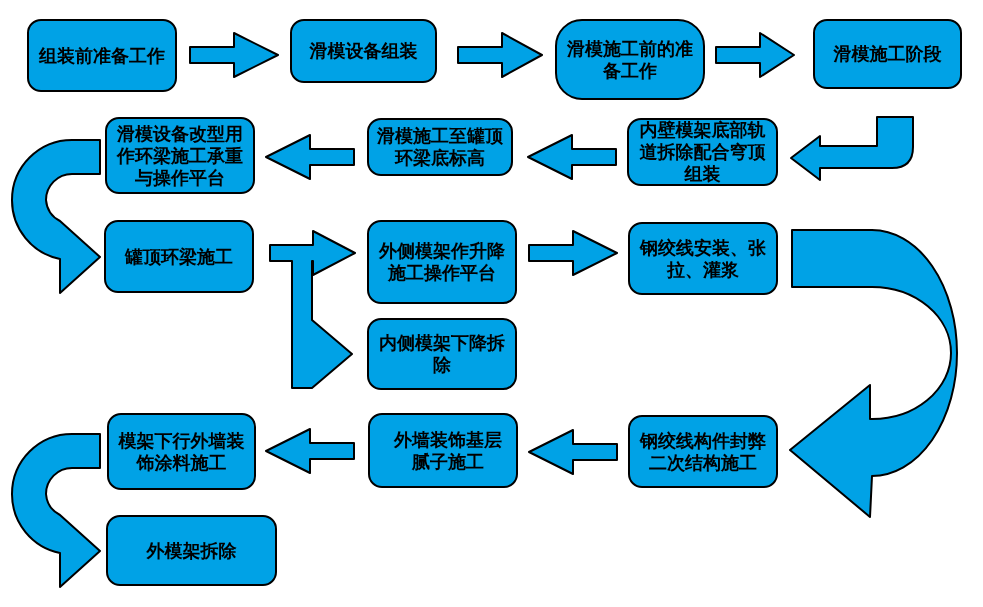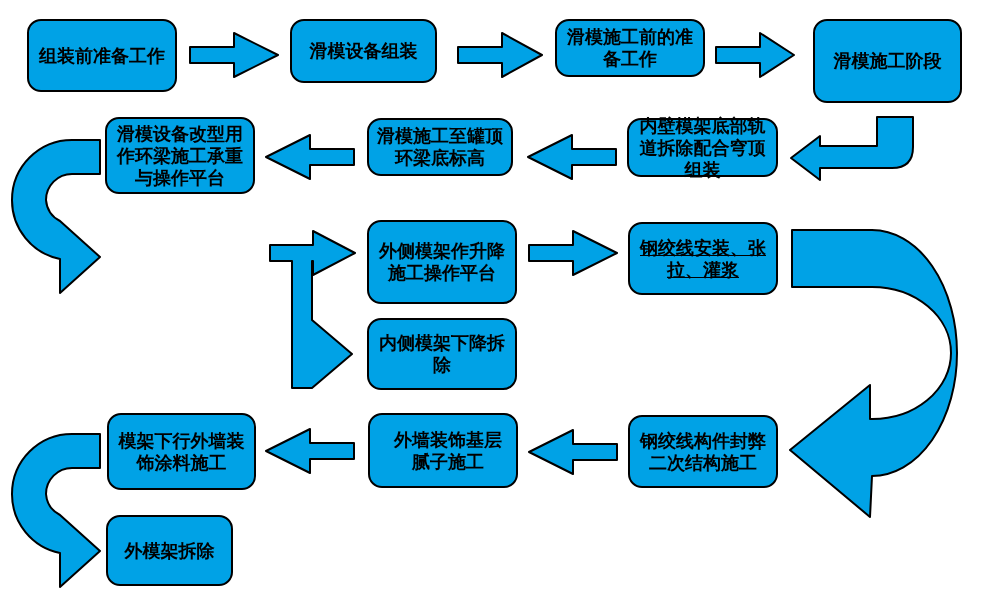--- a/index.html
+++ b/index.html
@@ -76,55 +76,58 @@
 
     <path class="arrow" d="M100,434 L72,434 A60,60 0 0 0 12,494 A60,60 0 0 0 60,553 L60,587 L100,551 L60,515 A26,26 0 0 1 46,494 A26,26 0 0 1 72,468 L100,468 Z"></path>
   </svg>
 
   <div class="node" style="left:27px;top:19px;width:150px;height:73px;">
     <span>组装前准备工作</span>
   </div>
   <div class="node" style="left:290px;top:19px;width:147px;height:64px;">
     <span>滑模设备组装</span>
   </div>
-  <div class="node" style="left:555px;top:19px;width:150px;height:58px;">
+  <div class="node" style="left:555px;top:19px;width:150px;height:81px;border-radius:27px;">
     <span>滑模施工前的准备工作</span>
   </div>
-  <div class="node" style="left:813px;top:19px;width:149px;height:84px;">
+  <div class="node" style="left:813px;top:19px;width:149px;height:70px;">
     <span>滑模施工阶段</span>
   </div>
 
-  <div class="node" style="left:627px;top:118px;width:151px;height:59px;">
+  <div class="node" style="left:627px;top:118px;width:151px;height:68px;">
     <span>内壁模架底部轨道拆除配合穹顶组装</span>
   </div>
   <div class="node" style="left:367px;top:118px;width:146px;height:58px;">
     <span>滑模施工至罐顶环梁底标高</span>
   </div>
   <div class="node" style="left:105px;top:117px;width:150px;height:77px;font-family:Liberation Serif, serif;">
     <span>滑模设备改型用作环梁施工承重与操作平台</span>
   </div>
 
+  <div class="node" style="left:104px;top:220px;width:150px;height:73px;">
+    <span>罐顶环梁施工</span>
+  </div>
   <div class="node" style="left:367px;top:220px;width:150px;height:84px;">
     <span>外侧模架作升降施工操作平台</span>
   </div>
-  <div class="node" style="left:628px;top:222px;width:150px;height:73px;text-decoration:underline;">
+  <div class="node" style="left:628px;top:222px;width:150px;height:73px;">
     <span>钢绞线安装、张拉、灌浆</span>
   </div>
 
   <div class="node" style="left:628px;top:415px;width:150px;height:73px;">
     <span>钢绞线构件封弊二次结构施工</span>
   </div>
 
   <div class="node" style="left:367px;top:318px;width:150px;height:72px;">
     <span>内侧模架下降拆除</span>
   </div>
   <div class="node" style="left:368px;top:413px;width:150px;height:75px;padding-left:18px;">
     <span>外墙装饰基层腻子施工</span>
   </div>
   <div class="node" style="left:107px;top:413px;width:149px;height:77px;">
     <span>模架下行外墙装饰涂料施工</span>
   </div>
 
-  <div class="node" style="left:106px;top:515px;width:127px;height:71px;">
+  <div class="node" style="left:106px;top:515px;width:171px;height:71px;">
     <span>外模架拆除</span>
   </div>
 
 </div>
 
 </body></html>

